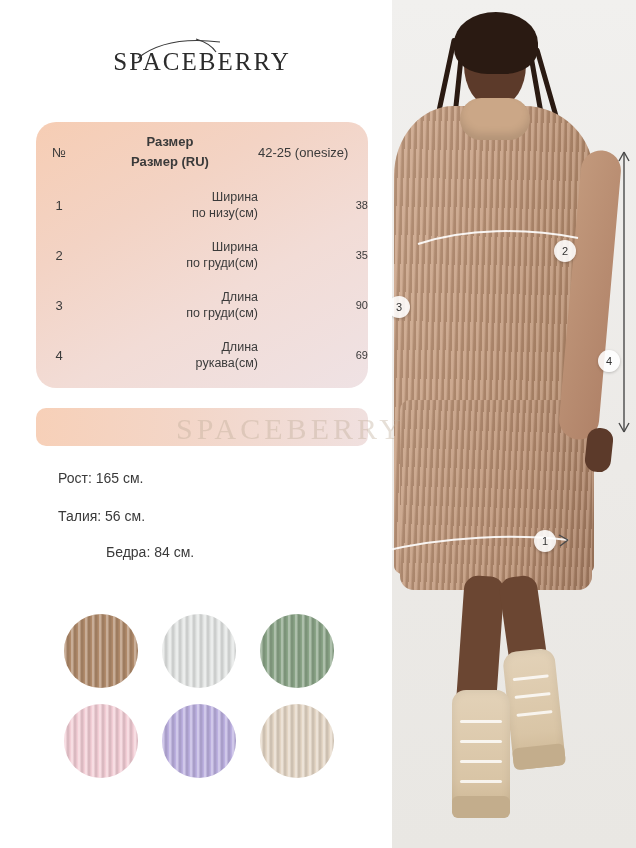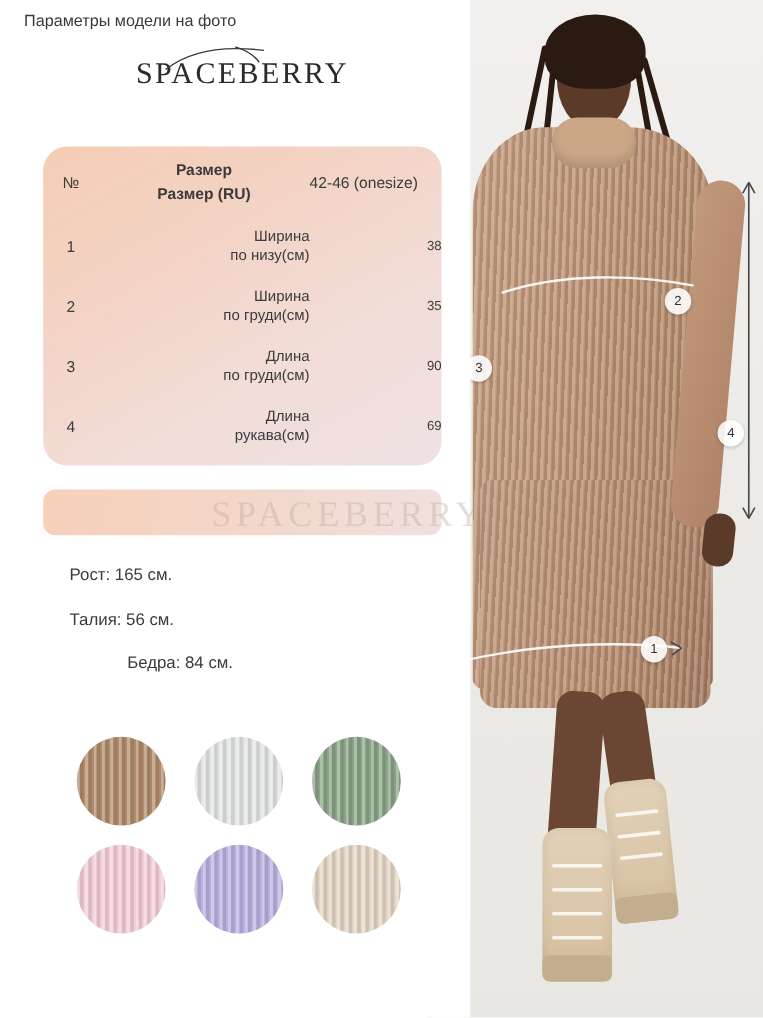--- a/index.html
+++ b/index.html
@@ -275,21 +275,21 @@
 
     <div id="size-card">
       <table class="tbl">
         <tbody>
             <tr class="hdr-row">
           <td class="col-no">№</td>
           <td class="hdr-name">
             <div>Размер</div>
             <div>Размер (RU)</div>
           </td>
-          <td class="hdr-val">42-46 (onesize)</td>
+          <td class="hdr-val">42-25 (onesize)</td>
         </tr>
 
         <tr class="body-row">
           <td class="col-no">1</td>
           <td class="col-name">
             <div>Ширина</div>
             <div>по низу(см)</div>
           </td>
           <td class="col-val">38</td>
         </tr>
@@ -318,21 +318,20 @@
             <div>Длина</div>
             <div>рукава(см)</div>
           </td>
           <td class="col-val">69</td>
         </tr>
       </tbody>
         </table>
     </div>
 
     <div id="model-pill"></div>
-    <div id="model-pill-label">Параметры модели на фото</div>
     <div class="model-line" id="model-line-0">Рост: 165 см.</div>
     <div class="model-line" id="model-line-1">Талия: 56 см.</div>
     <div class="model-line" id="model-line-2">Бедра: 84 см.</div>
 
 
     <div id="swatch-grid">
       <div class="swatch-row">
         <div class="swatch" style="background:#b08a6a">
           <div class="ribs"></div>
         </div>

